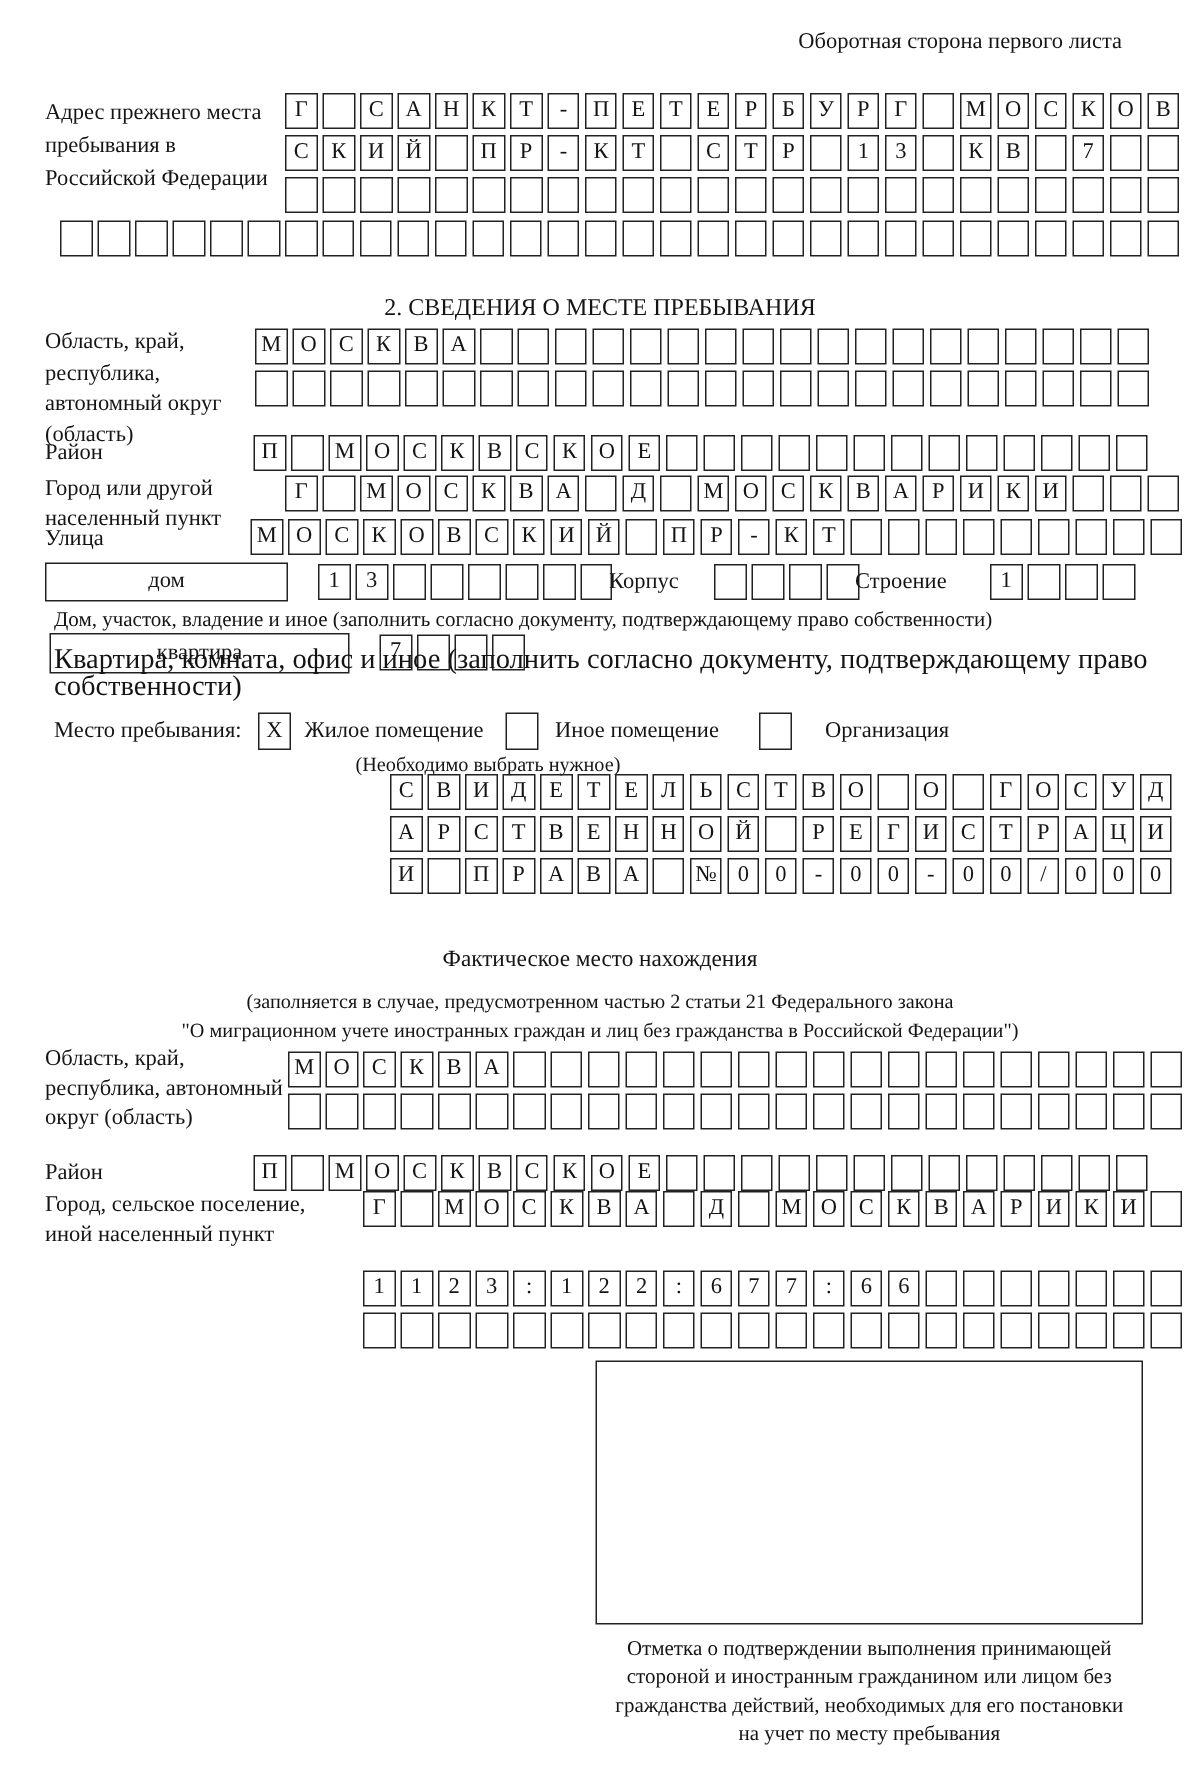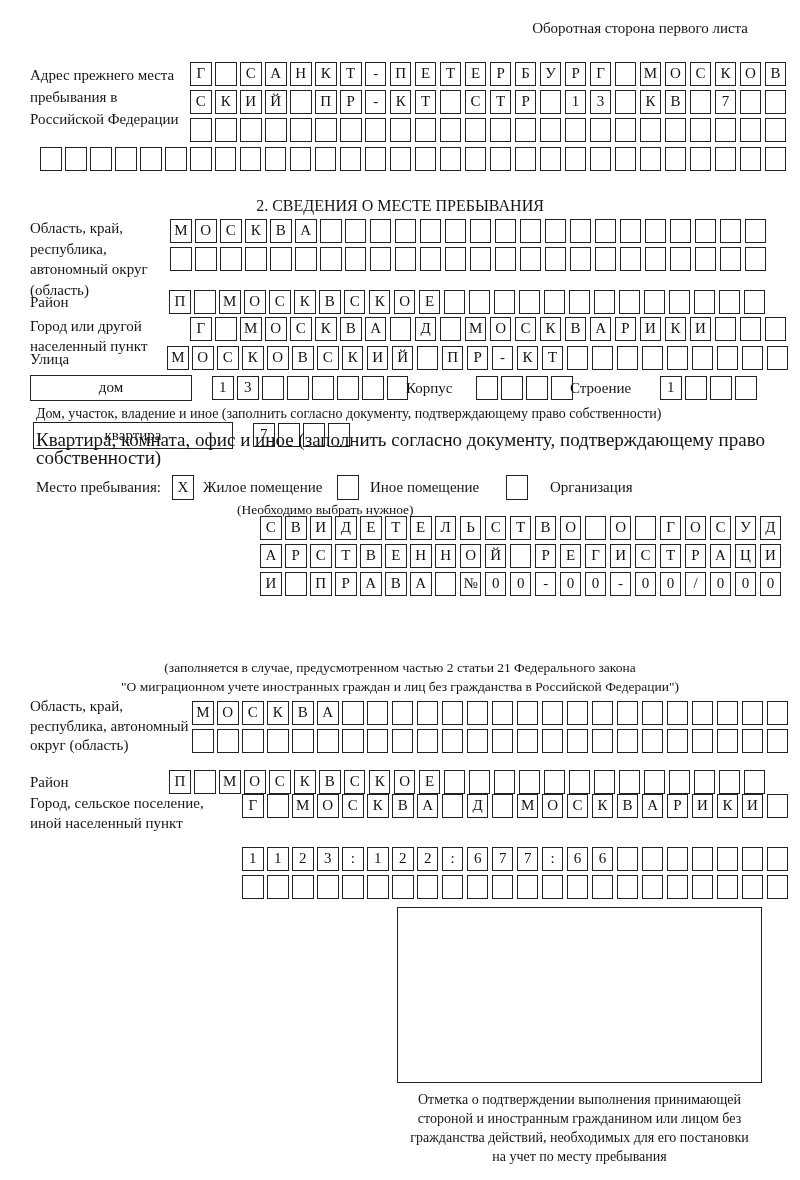--- a/index.html
+++ b/index.html
@@ -77,20 +77,21 @@
   <div class="ckbox" style="left:337px;top:475px"></div>
   <div class="lbl" style="left:370px;top:477px">Иное помещение</div>
   <div class="ckbox" style="left:506px;top:475px"></div>
   <div class="lbl" style="left:550px;top:477px">Организация</div>
   <div class="note" style="left:237px;top:501px">(Необходимо выбрать нужное)</div>
 
   <div class="cells" style="left:248px;top:516px"><span class="cb">С</span><span class="cb">В</span><span class="cb">И</span><span class="cb">Д</span><span class="cb">Е</span><span class="cb">Т</span><span class="cb">Е</span><span class="cb">Л</span><span class="cb">Ь</span><span class="cb">С</span><span class="cb">Т</span><span class="cb">В</span><span class="cb">О</span><span class="cb"></span><span class="cb">О</span><span class="cb"></span><span class="cb">Г</span><span class="cb">О</span><span class="cb">С</span><span class="cb">У</span><span class="cb">Д</span></div>
   <div class="cells" style="left:248px;top:544px"><span class="cb">А</span><span class="cb">Р</span><span class="cb">С</span><span class="cb">Т</span><span class="cb">В</span><span class="cb">Е</span><span class="cb">Н</span><span class="cb">Н</span><span class="cb">О</span><span class="cb">Й</span><span class="cb"></span><span class="cb">Р</span><span class="cb">Е</span><span class="cb">Г</span><span class="cb">И</span><span class="cb">С</span><span class="cb">Т</span><span class="cb">Р</span><span class="cb">А</span><span class="cb">Ц</span><span class="cb">И</span></div>
   <div class="cells" style="left:248px;top:572px"><span class="cb">И</span><span class="cb"></span><span class="cb">П</span><span class="cb">Р</span><span class="cb">А</span><span class="cb">В</span><span class="cb">А</span><span class="cb"></span><span class="cb">№</span><span class="cb">0</span><span class="cb">0</span><span class="cb">-</span><span class="cb">0</span><span class="cb">0</span><span class="cb">-</span><span class="cb">0</span><span class="cb">0</span><span class="cb">/</span><span class="cb">0</span><span class="cb">0</span><span class="cb">0</span></div>
 
+  <div class="title center" style="top:631px;font-size:15.5px">Фактическое место нахождения</div>
   <div class="note center" style="top:659px">(заполняется в случае, предусмотренном частью 2 статьи 21 Федерального закона</div>
   <div class="note center" style="top:678px">"О миграционном учете иностранных граждан и лиц без гражданства в Российской Федерации")</div>
 
   <div class="lbl" style="left:30px;top:697px;width:160px;line-height:19.5px">Область, край, республика, автономный округ (область)</div>
   <div class="cells" style="left:180px;top:701px"><span class="cb">М</span><span class="cb">О</span><span class="cb">С</span><span class="cb">К</span><span class="cb">В</span><span class="cb">А</span><span class="cb"></span><span class="cb"></span><span class="cb"></span><span class="cb"></span><span class="cb"></span><span class="cb"></span><span class="cb"></span><span class="cb"></span><span class="cb"></span><span class="cb"></span><span class="cb"></span><span class="cb"></span><span class="cb"></span><span class="cb"></span><span class="cb"></span><span class="cb"></span><span class="cb"></span><span class="cb"></span></div>
   <div class="cells" style="left:180px;top:729px"><span class="cb"></span><span class="cb"></span><span class="cb"></span><span class="cb"></span><span class="cb"></span><span class="cb"></span><span class="cb"></span><span class="cb"></span><span class="cb"></span><span class="cb"></span><span class="cb"></span><span class="cb"></span><span class="cb"></span><span class="cb"></span><span class="cb"></span><span class="cb"></span><span class="cb"></span><span class="cb"></span><span class="cb"></span><span class="cb"></span><span class="cb"></span><span class="cb"></span><span class="cb"></span><span class="cb"></span></div>
 
   <div class="lbl" style="left:30px;top:772px">Район</div>
   <div class="cells" style="left:157px;top:770px"><span class="cb">П</span><span class="cb"></span><span class="cb">М</span><span class="cb">О</span><span class="cb">С</span><span class="cb">К</span><span class="cb">В</span><span class="cb">С</span><span class="cb">К</span><span class="cb">О</span><span class="cb">Е</span><span class="cb"></span><span class="cb"></span><span class="cb"></span><span class="cb"></span><span class="cb"></span><span class="cb"></span><span class="cb"></span><span class="cb"></span><span class="cb"></span><span class="cb"></span><span class="cb"></span><span class="cb"></span><span class="cb"></span></div>
 

